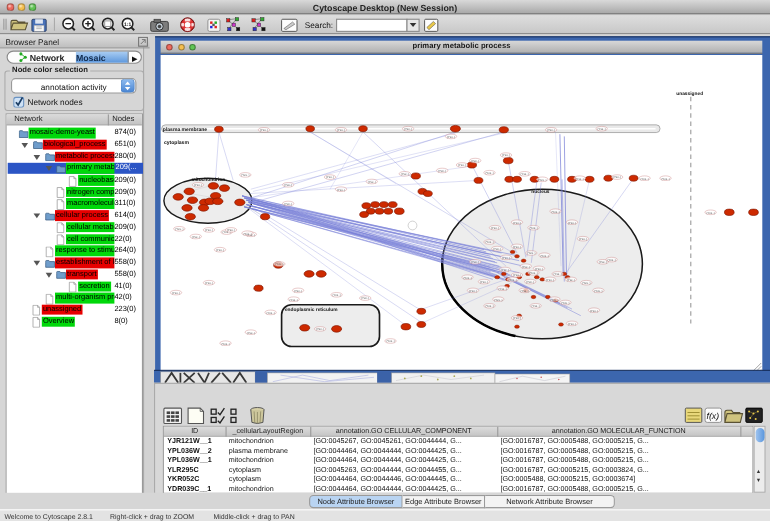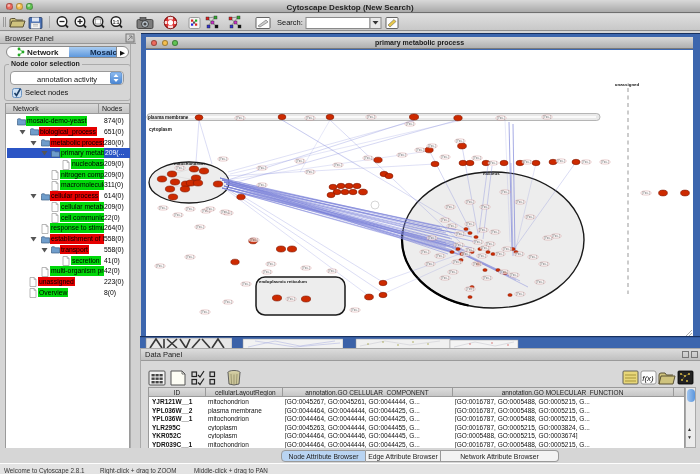--- a/index.html
+++ b/index.html
@@ -30,21 +30,21 @@
 .tabbar{left:0;top:448px;width:700px;height:15px;background:#d6d6d6;}
 .btab{top:1.5px;height:12px;font-size:6.8px;color:#222;text-align:center;border:1px solid #9a9a9a;background:#f3f3f3;padding-top:2.5px;}
 .statusbar{left:0;top:463px;width:700px;height:11px;background:#e3e3e3;border-top:1px solid #fdfdfd;font-size:6.3px;color:#333;}
 svg{display:block;}
 
 </style></head><body>
 <div class="abs titlebar"></div>
 <div class="abs tl" style="left:6px;background:radial-gradient(circle at 35% 30%, #fff8 0 15%, transparent 40%),#ee6a5e;border:0.5px solid #00000044;"></div>
 <div class="abs tl" style="left:16px;background:radial-gradient(circle at 35% 30%, #fff8 0 15%, transparent 40%),#f5bf4f;border:0.5px solid #00000044;"></div>
 <div class="abs tl" style="left:26px;background:radial-gradient(circle at 35% 30%, #fff8 0 15%, transparent 40%),#61c454;border:0.5px solid #00000044;"></div>
-<div class="abs title">Cytoscape Desktop (New Search)</div>
+<div class="abs title">Cytoscape Desktop (New Session)</div>
 <div class="abs toolbar"></div>
 <svg class="abs" style="left:0;top:13px" width="700" height="18" viewBox="0 0 700 18">
 <line x1="3.5" y1="4" x2="3.5" y2="14" stroke="#999" stroke-width="1"></line>
     <line x1="5.5" y1="4" x2="5.5" y2="14" stroke="#999" stroke-width="1"></line>
 <path d="M10 14 L12 8 L25 8 L23 14 Z M10 14 L10 7 Q10 5.5 11.5 5.5 L15 5.5 L16.5 7 L23 7" fill="#cfc37e" stroke="#5a5235" stroke-width="1"></path>
 <rect x="29" y="4.5" width="13" height="11" rx="1" fill="#4a72b8" stroke="#253a61" stroke-width="0.8"></rect>
     <rect x="32" y="4.5" width="7" height="4" fill="#dfe6f2"></rect>
     <rect x="31" y="10" width="9" height="5.5" fill="#f5f5f5" stroke="#999" stroke-width="0.4"></rect>
     <line x1="33" y1="11.5" x2="38" y2="11.5" stroke="#aaa" stroke-width="0.7"></line>
     <line x1="33" y1="13" x2="38" y2="13" stroke="#aaa" stroke-width="0.7"></line>
@@ -118,21 +118,21 @@
 <div class="abs tabpill"></div>
 <div class="abs" style="left:69px;top:47px;width:48px;height:10px;background:linear-gradient(#a8ccf2,#5e98dd);"></div>
 <div class="abs" style="left:116px;top:47px;width:1px;height:10px;background:#8a8a8a;"></div>
 <svg class="abs" style="left:16px;top:47px" width="10" height="10" viewBox="0 0 10 10">
     <circle cx="3" cy="2" r="1.4" fill="#2a2"></circle>
     <circle cx="7" cy="5" r="1.4" fill="#2a2"></circle>
     <circle cx="3" cy="8" r="1.4" fill="#2a2"></circle>
     <path d="M3 2 L7 5 L3 8" stroke="#2a2" stroke-width="0.8" fill="none"></path>
   </svg>
 <div class="abs" style="left:27px;top:48px;font-size:8px;font-weight:bold;color:#222;">Network</div>
-<div class="abs" style="left:69px;top:48px;width:48px;text-align:right;font-size:8px;font-weight:bold;color:#102a4d;">Mosaic</div>
+<div class="abs" style="left:69px;top:48px;width:48px;text-align:left;font-size:8px;font-weight:bold;color:#102a4d;">Mosaic</div>
 <div class="abs" style="left:120px;top:48.5px;font-size:6.5px;color:#111;">▶</div>
 <div class="abs gbox"></div>
 <div class="abs gboxlbl">Node color selection</div>
 <div class="abs combo">
     <span style="position:absolute;left:26px;top:2.5px;">annotation activity</span>
   </div>
 <svg class="abs" style="left:110px;top:72px" width="13" height="12" viewBox="0 0 13 12">
     <rect x="0" y="0" width="12" height="12" rx="3" fill="url(#bg1)" stroke="#4a7fc0" stroke-width="0.6"></rect>
     <defs>
       <linearGradient id="bg1" x1="0" y1="0" x2="0" y2="1">
@@ -140,21 +140,21 @@
         <stop offset="1" stop-color="#4884d2"></stop>
       </linearGradient>
     </defs>
     <path d="M3.5 5 L6 2 L8.5 5 Z" fill="#fff"></path>
     <path d="M3.5 7 L8.5 7 L6 10 Z" fill="#fff"></path>
   </svg>
 <svg class="abs" style="left:12px;top:87px" width="11" height="11" viewBox="0 0 11 11">
     <rect x="0.5" y="1.5" width="9" height="9" rx="2" fill="#cfe2f6" stroke="#6a93c2" stroke-width="1"></rect>
     <path d="M2.5 6 L4.5 8.5 L8.5 1.5" stroke="#1d3f66" stroke-width="1.6" fill="none"></path>
   </svg>
-<div class="abs" style="left:25px;top:88px;font-size:7.5px;color:#111;">Select nodes</div>
+<div class="abs" style="left:25px;top:88px;font-size:7.5px;color:#111;">Network nodes</div>
 <div class="abs treebox">
 <div class="abs treehead">
       <span style="position:absolute;left:7px;top:1px;">Network</span>
       <span style="position:absolute;left:96px;top:1px;">Nodes</span>
       <span style="position:absolute;left:92px;top:0;width:1px;height:10px;background:#9a9a9a;"></span>
     </div>
 <div class="abs trow" style="top:11.6px;">
 <svg class="abs" style="left:10px;top:2px" width="9" height="8" viewBox="0 0 9 8">
         <path d="M0.5 2.5 L0.5 7 L8.5 7 L8.5 1.8 L4.2 1.8 L3.4 0.8 L1.2 0.8 Q0.5 0.8 0.5 1.6 Z" fill="#6f9dcb" stroke="#3c5f85" stroke-width="0.7"></path>
       </svg>
@@ -681,21 +681,20 @@
 <g stroke="#99a" stroke-width="0.4" opacity="0.7">
       <path d="M314 11 L335 6 L355 10 L374 6" fill="none"></path>
     </g>
 <g fill="#c55">
       <circle cx="330" cy="8" r="0.7"></circle>
       <circle cx="352" cy="7" r="0.7"></circle>
       <circle cx="368" cy="9" r="0.7"></circle>
     </g>
 </svg>
 <div class="abs dp">
-<div class="abs dphead">Data Panel<span style="position:absolute;right:12px;top:2px;width:7px;height:7px;border:1px solid #777;"></span><span style="position:absolute;right:3px;top:2px;width:7px;height:7px;border:1px solid #777;"></span></div>
 <svg class="abs" style="left:0;top:14px" width="560" height="24" viewBox="0 0 560 24">
 <rect x="8" y="8" width="16" height="14" rx="1" fill="#f2f2f2" stroke="#555" stroke-width="1"></rect>
       <g fill="#444">
         <rect x="10.5" y="11" width="3.2" height="2.4"></rect>
         <rect x="14.5" y="11" width="3.2" height="2.4"></rect>
         <rect x="18.5" y="11" width="3.2" height="2.4"></rect>
         <rect x="10.5" y="14.5" width="3.2" height="2.4"></rect>
         <rect x="14.5" y="14.5" width="3.2" height="2.4"></rect>
         <rect x="18.5" y="14.5" width="3.2" height="2.4"></rect>
         <rect x="10.5" y="18" width="3.2" height="2.4"></rect>

